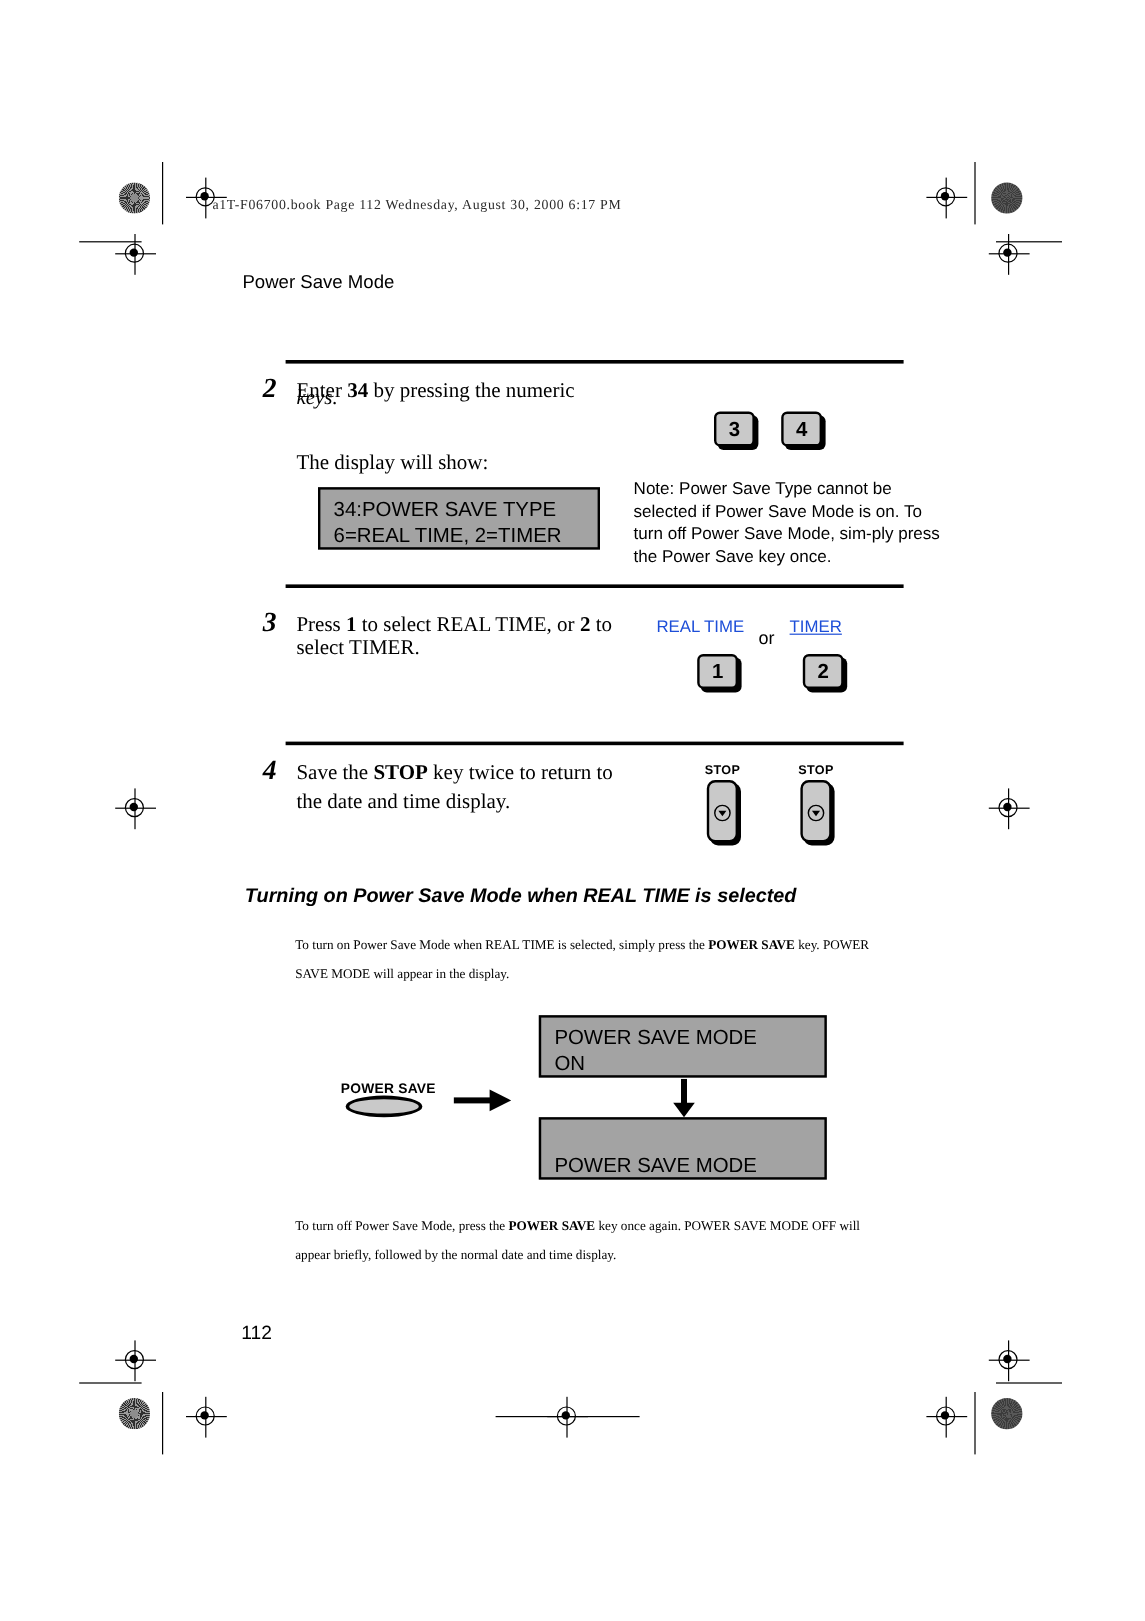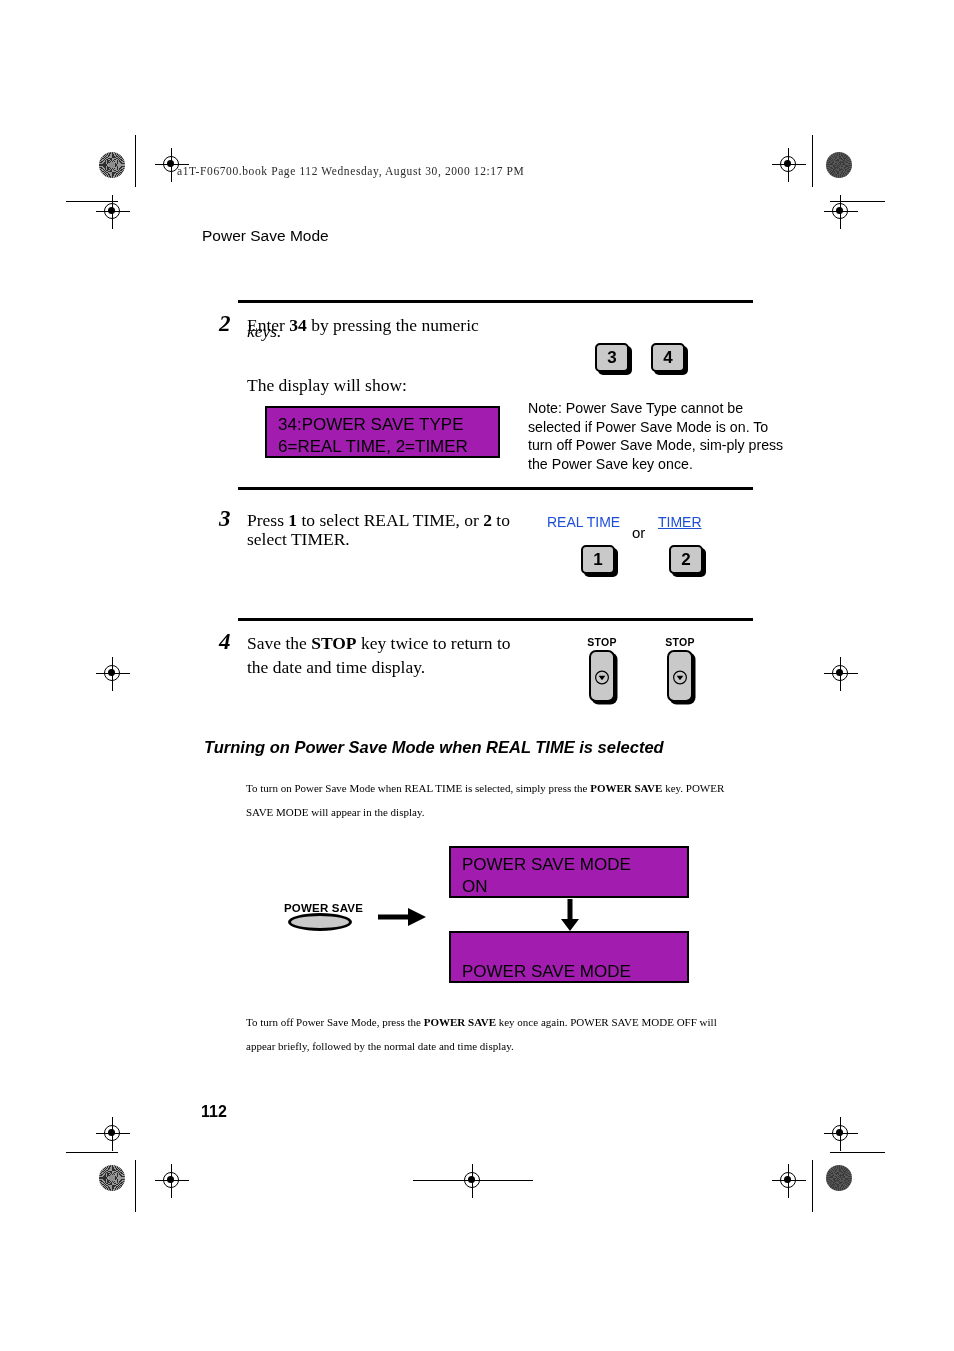--- a/index.html
+++ b/index.html
@@ -119,21 +119,21 @@
 
   
   .lcd {
     position: absolute;
     border: 2.5px solid #000;
     box-sizing: border-box;
     font-family: "Liberation Sans", sans-serif;
     font-size: 17px;
     line-height: 22px;
     padding: 6px 0 6px 11px;
-    background: #a21caf;
+    background: #a3a3a3;
     color: #000;
   }
 
   
   .note {
     position: absolute;
     font-family: "Liberation Sans", sans-serif;
     font-size: 14.2px;
     line-height: 18.6px;
     width: 262px;
@@ -250,21 +250,21 @@
   .arrow-down {
     position: absolute;
   }
 
   
   .page-num {
     position: absolute;
     left: 201px;
     top: 1103px;
     font-family: "Liberation Sans", sans-serif;
-    font-weight: bold;
+    font-weight: normal;
     font-size: 16px;
   }
 </style>
 </head>
 <body>
 
 <div class="reg-dot halftone" style="left:99px; top:152px;"></div>
 <div class="reg-cross" style="left:155px; top:148px;">
     <div class="reg-ring"></div>
   </div>
@@ -311,21 +311,21 @@
 <div class="reg-cross" style="left:772px; top:1164px;">
     <div class="reg-ring"></div>
   </div>
 <div class="trim-line" style="left:812px; top:1160px; width:1.4px; height:52px;"></div>
 
 <div class="trim-line" style="left:413px; top:1180px; width:120px; height:1.2px;"></div>
 <div class="reg-cross" style="left:456px; top:1164px;">
     <div class="reg-ring"></div>
   </div>
 
-<div class="doc-header">a1T-F06700.book  Page 112  Wednesday, August 30, 2000  12:17 PM</div>
+<div class="doc-header">a1T-F06700.book  Page 112  Wednesday, August 30, 2000  6:17 PM</div>
 <div class="running-head">Power Save Mode</div>
 
 <div class="rule" style="top:300px;"></div>
 
 <div class="step-num" style="left:219px; top:311px;">2</div>
 <div class="step-text" style="left:247px; top:313px; width:270px;">
   <span>Enter </span><b>34</b><span> by pressing the numeric</span>
 </div>
 <div class="step-text" style="left:247px; top:319px;font-style:italic;">keys.</div>
 <div class="step-text" style="left:247px; top:373px;">The display will show:</div>

